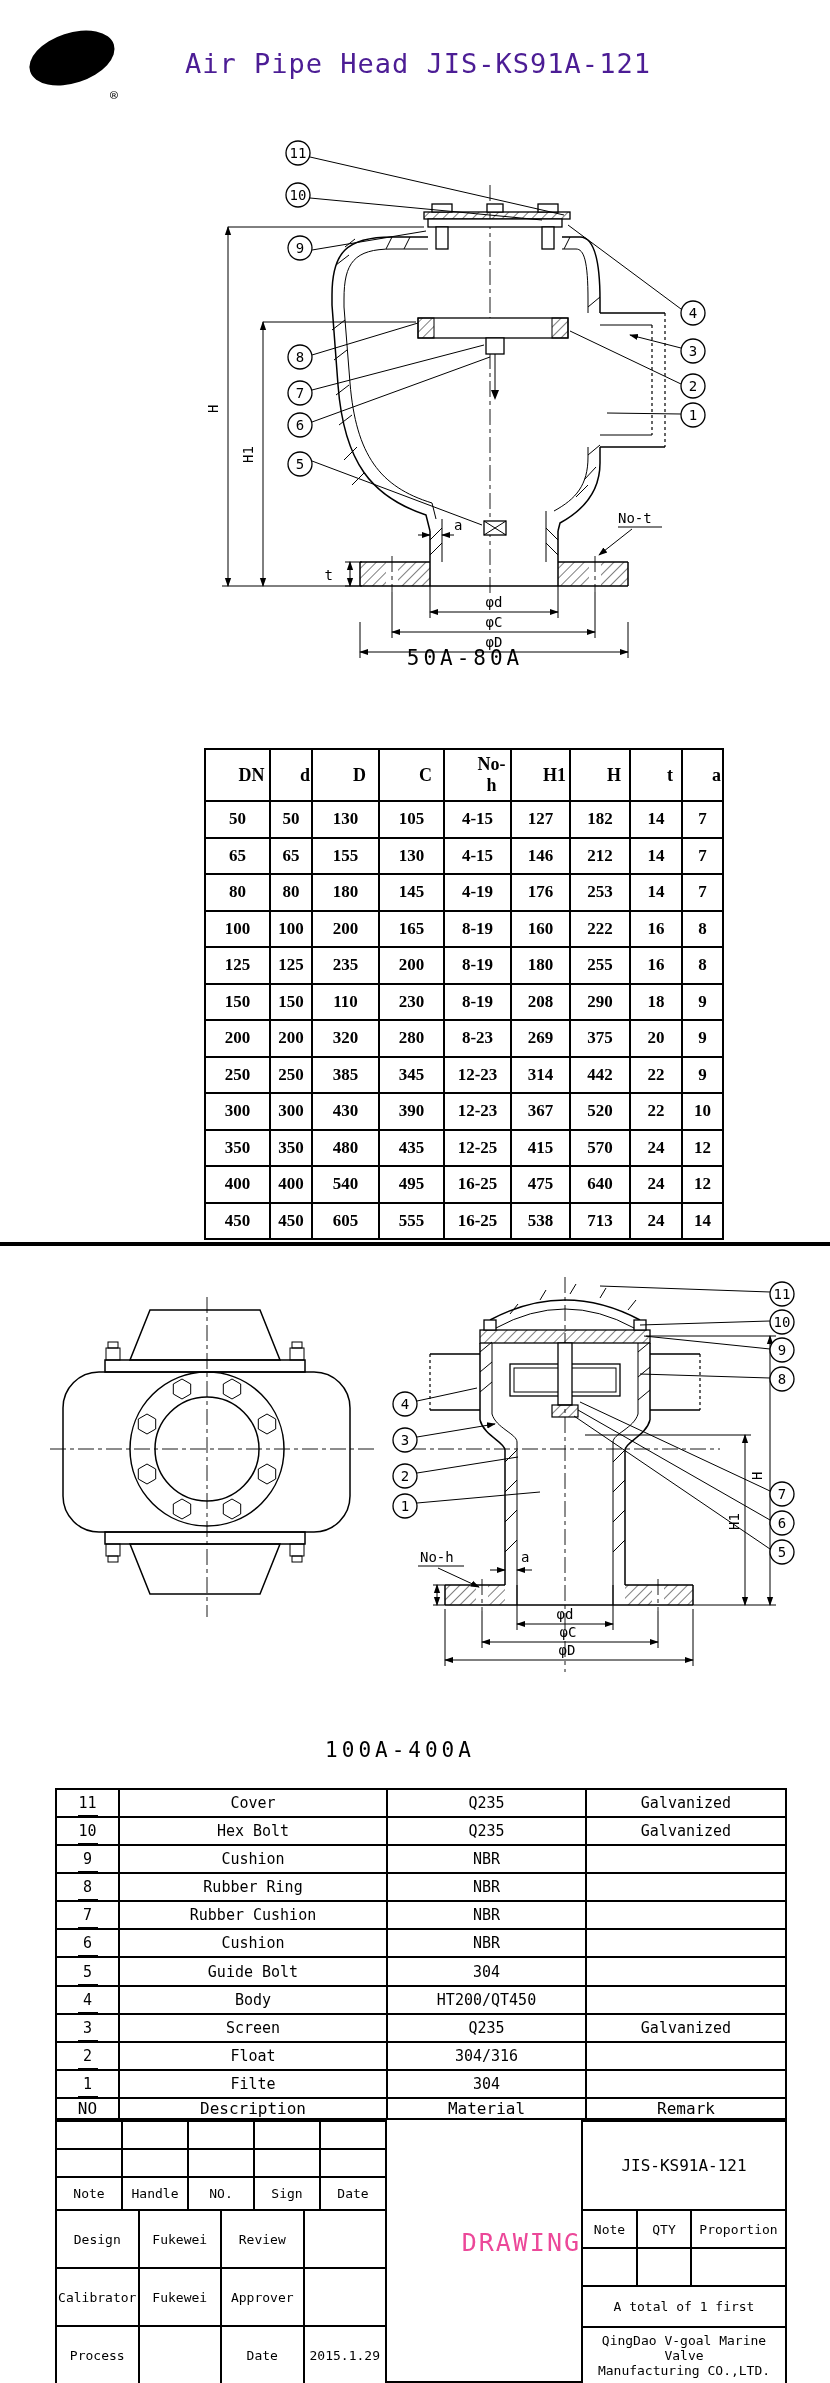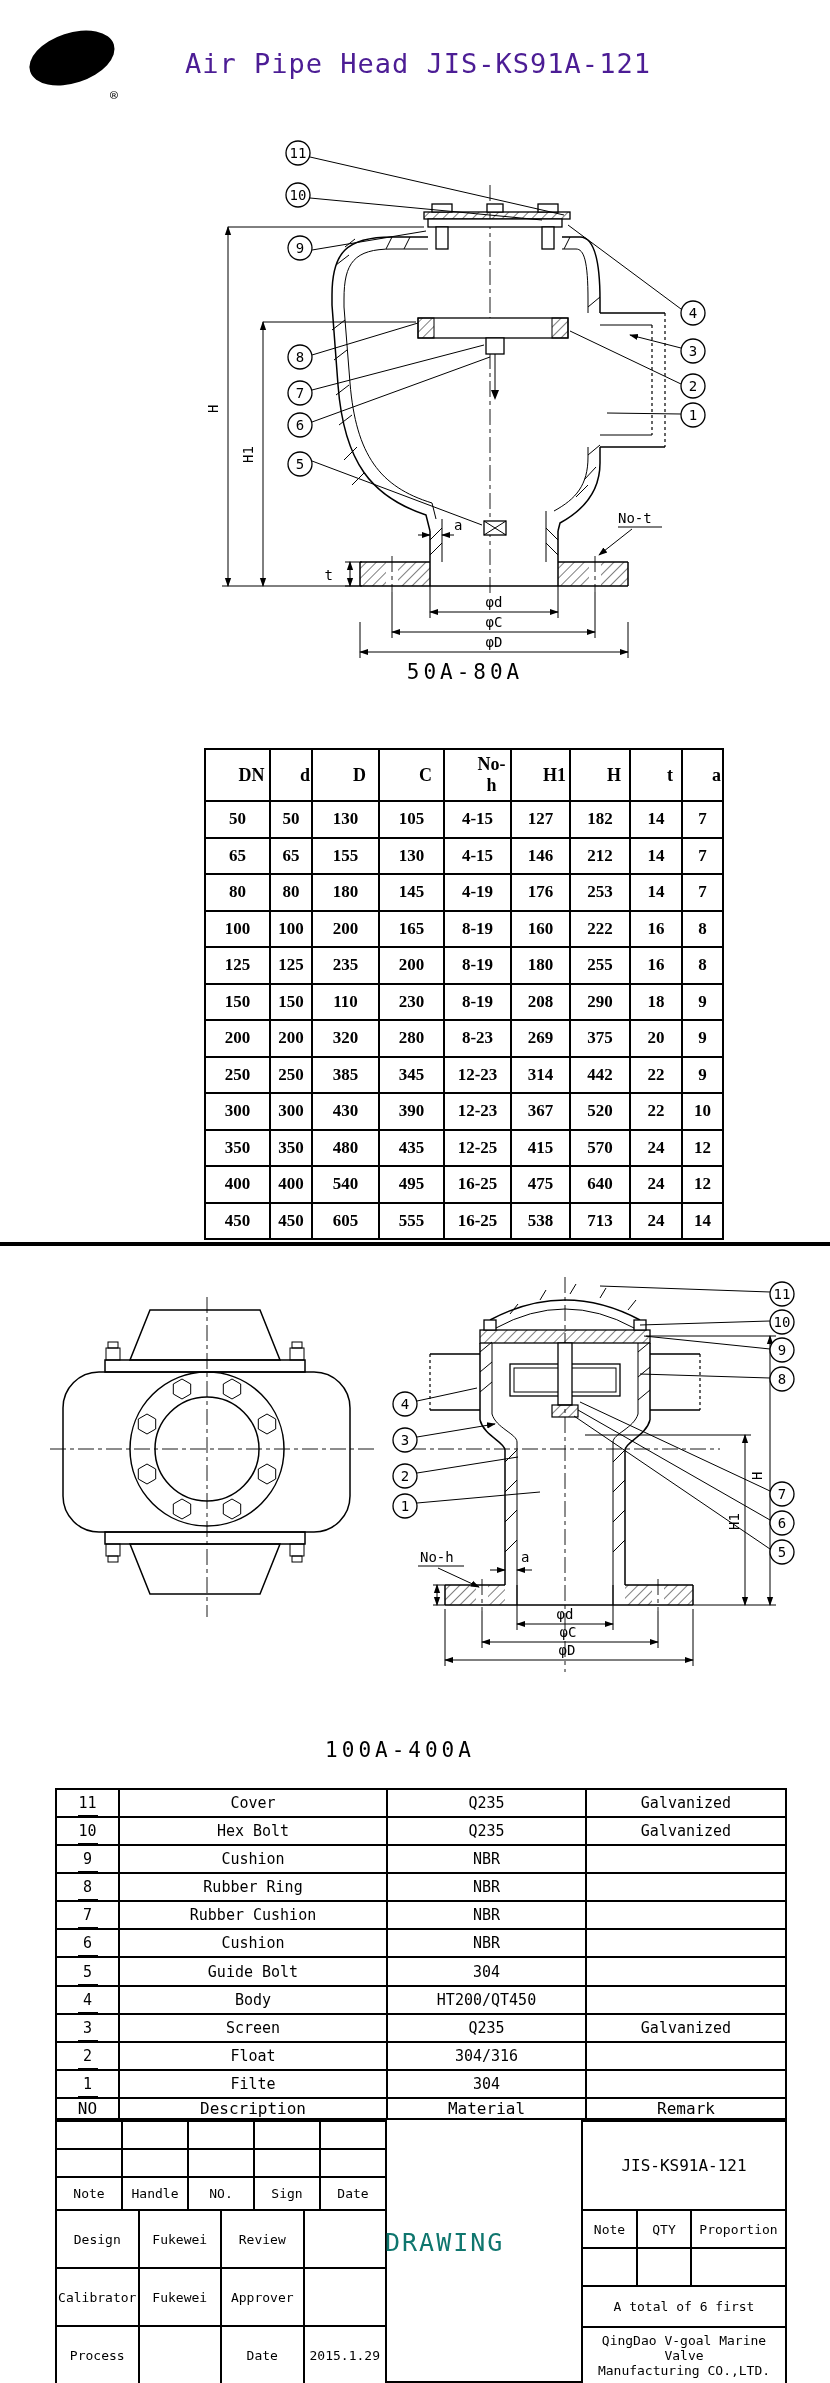--- a/index.html
+++ b/index.html
@@ -28,22 +28,22 @@
                  transform:translateX(-50%);width:20px;border-bottom:3px solid #000;}
   table.partstab tr.pfoot td{font-size:16px;}
   
   .tblock{position:absolute;left:55px;top:2120px;width:730px;height:263px;}
   .tblock table{border-collapse:collapse;table-layout:fixed;position:absolute;top:0;}
   .tblock td{border:2px solid #000;text-align:center;vertical-align:middle;padding:0;
              font-size:13px;color:#000;}
   .lt{left:0;width:330px;}
   .rt{left:526px;width:204px;}
   .b{font-weight:normal;}
-  .drawing-word{position:absolute;left:330px;top:108px;width:196px;text-align:left;
-                font-size:25px;letter-spacing:2px;color:#0f766e;}
+  .drawing-word{position:absolute;left:330px;top:108px;width:196px;text-align:right;
+                font-size:25px;letter-spacing:2px;color:#ec4899;}
   .mid-bottom{position:absolute;left:330px;top:261px;width:196px;height:2px;background:#000;}
   .divider{position:absolute;left:0;top:1242px;width:830px;height:4px;background:#000;}
   svg text{font-family:"DejaVu Sans Mono",monospace;fill:#000;}
   svg .ln{stroke:#000;stroke-width:1.5;fill:none;}
   svg .tn{stroke:#000;stroke-width:1;fill:none;}
   svg .cl{stroke:#000;stroke-width:0.9;fill:none;stroke-dasharray:16 4 4 4;}
   svg .dash{stroke:#000;stroke-width:1.2;fill:none;stroke-dasharray:3 3;}
   svg .dim{stroke:#000;stroke-width:1;fill:none;}
   svg .callout{stroke:#000;stroke-width:1.3;fill:#fff;}
   svg .ctext{font-size:14px;text-anchor:middle;}
@@ -190,21 +190,21 @@
         <text class="ctext" x="553" y="223">4</text>
       <circle class="callout" cx="553" cy="256" r="12"></circle>
         <text class="ctext" x="553" y="261">3</text>
       <circle class="callout" cx="553" cy="291" r="12"></circle>
         <text class="ctext" x="553" y="296">2</text>
       <circle class="callout" cx="553" cy="320" r="12"></circle>
         <text class="ctext" x="553" y="325">1</text>
     </g>
   </svg>
 
-  <div class="caption" style="left:140px;top:660px;width:650px;">50A-80A</div>
+  <div class="caption" style="left:140px;top:646px;width:650px;">50A-80A</div>
 
   <table class="dimtab">
     <colgroup>
         <col style="width:65px">
         <col style="width:42px">
         <col style="width:67px">
         <col style="width:65px">
       <col style="width:67px">
         <col style="width:59px">
         <col style="width:60px">
@@ -639,21 +639,21 @@
         <td class="b">Note</td>
         <td class="b">QTY</td>
         <td class="b">Proportion</td>
       </tr>
       <tr style="height:38px">
         <td></td>
         <td></td>
         <td></td>
       </tr>
       <tr style="height:41px">
-        <td colspan="3" class="b">A total of 6 first</td>
+        <td colspan="3" class="b">A total of 1 first</td>
       </tr>
       <tr style="height:57px">
         <td colspan="3">
           <div>QingDao V-goal Marine Valve</div>
           <div>Manufacturing CO.,LTD.</div>
         </td>
       </tr>
     </tbody>
       </table>
   </div>

